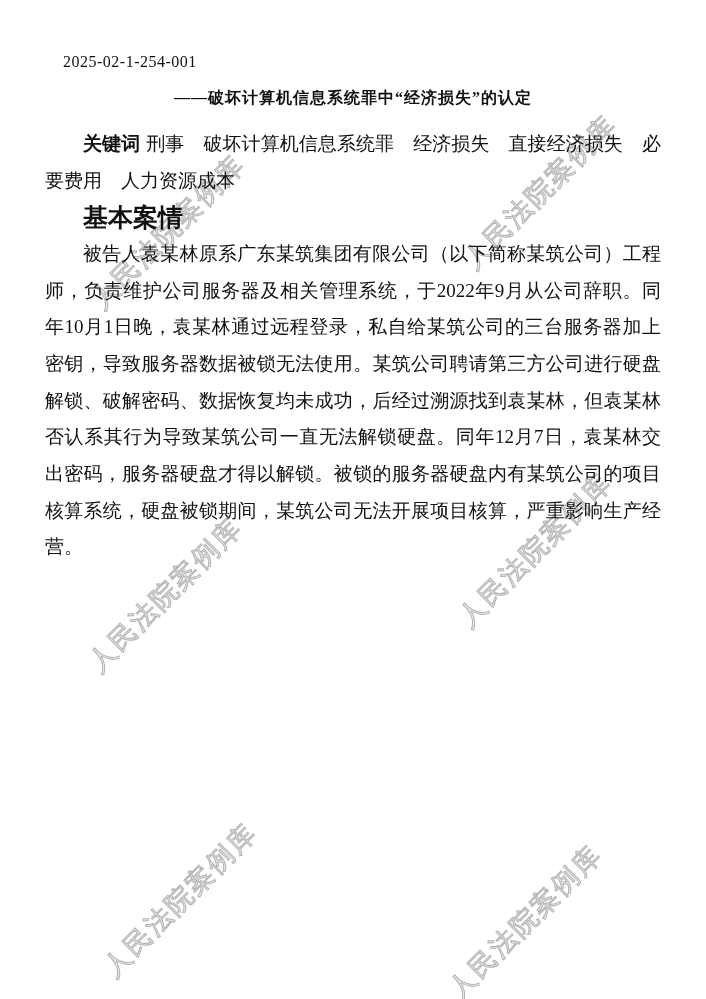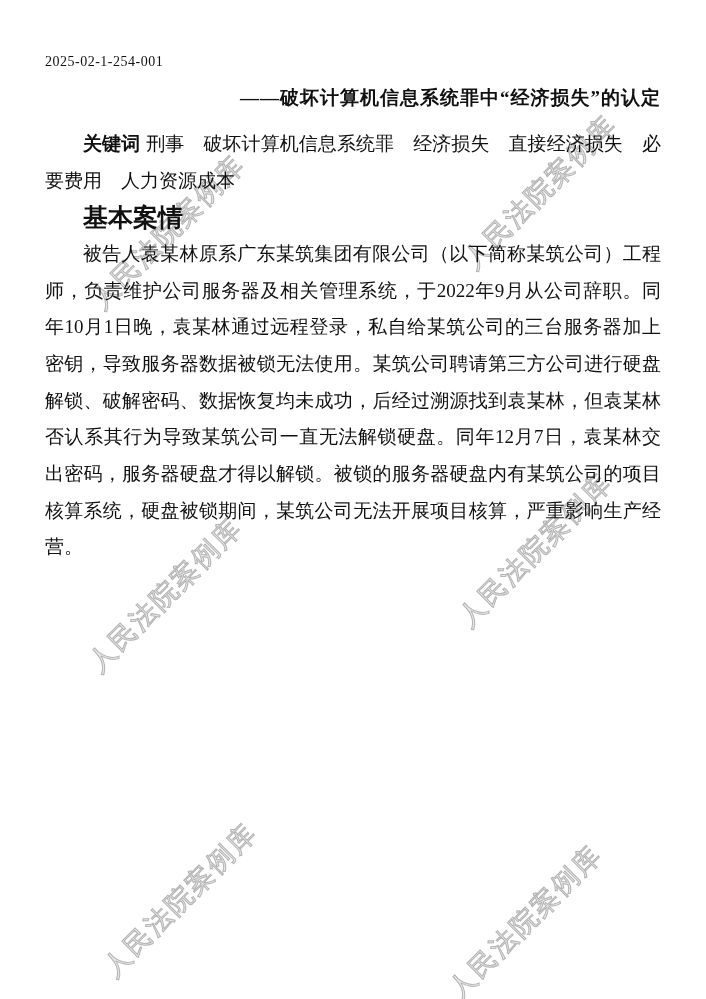--- a/index.html
+++ b/index.html
@@ -21,37 +21,38 @@
     letter-spacing: 2px;
     font-family: "Liberation Serif", "DejaVu Serif", serif;
     color: rgba(175,175,175,0.30);
     -webkit-text-stroke: 1px #b3b3b3;
     transform: translate(-50%, -50%) rotate(-45deg);
   }
   
   .content { position: absolute; left: 45px; right: 45px; top: 0; z-index: 1; }
   .case-number {
     margin-top: 50px;
-    font-size: 14px;
+    font-size: 16px;
     letter-spacing: 0.5px;
     line-height: 24px;
+    margin-left: 18px;
   }
   .doc-title {
     margin-top: 12px;
     text-align: center;
     font-size: 23px;
     font-weight: 700;
     line-height: 32px;
     font-family: "Liberation Sans", "DejaVu Sans", sans-serif;
     letter-spacing: 1px;
   }
   .doc-subtitle {
     margin-top: 10px;
-    text-align: right;
-    font-size: 19px;
+    text-align: center;
+    font-size: 16px;
     font-weight: 700;
     line-height: 28px;
     letter-spacing: 1px;
   }
   .body-text { margin-top: 14px; }
   .line {
     font-size: 19px;
     line-height: 36.65px;
     text-align: justify;
   }

